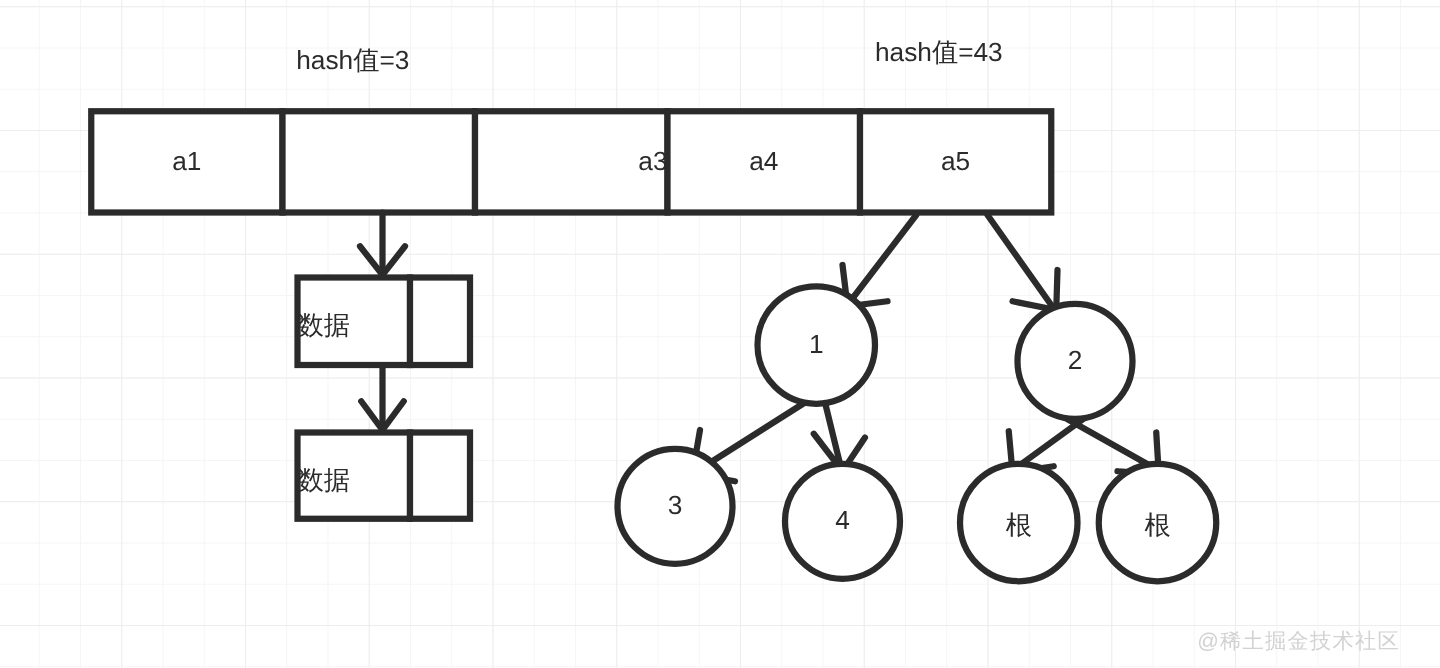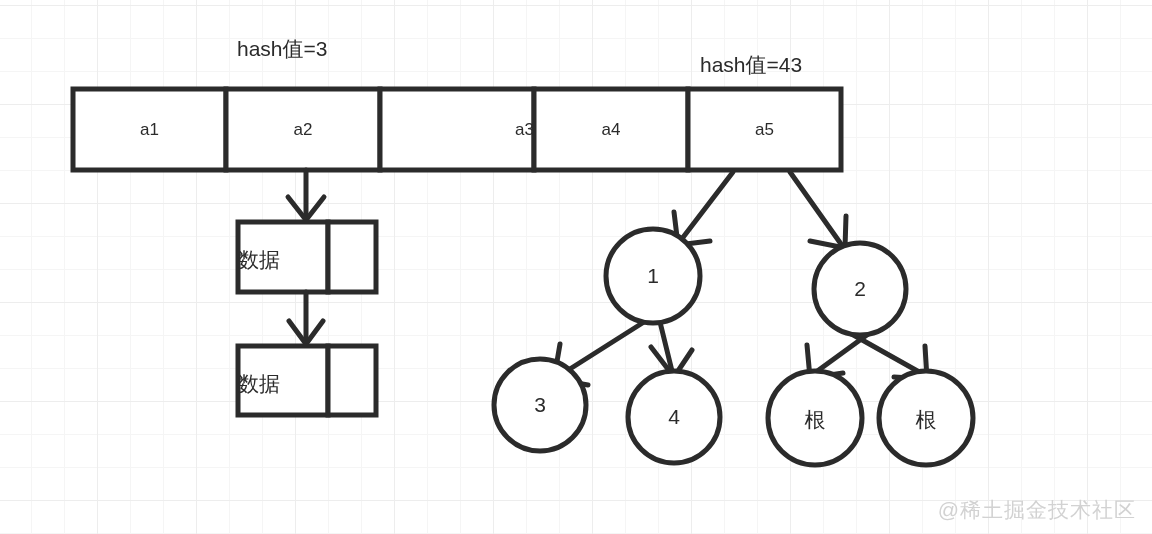--- a/index.html
+++ b/index.html
@@ -46,26 +46,26 @@
     position: absolute;
     color: #2b2b2b;
     font-size: 21px;
     line-height: 1;
     white-space: nowrap;
   }
 
   
   .hash-label { font-size: 21px; }
   #hash-label-left  { left: 237px; top: 38px; }
-  #hash-label-right { left: 700px; top: 54px; }
+  #hash-label-right { left: 700px; top: 32px; }
 
   
   .cell-text {
     position: absolute;
-    font-size: 17px;
+    font-size: 21px;
     color: #2b2b2b;
     text-align: center;
     line-height: 81px;
     height: 81px;
     top: 89px;
   }
 
   
   .node-text {
     position: absolute;
@@ -84,23 +84,23 @@
     font-size: 21px;
     color: #2b2b2b;
     text-align: center;
     width: 60px;
     transform: translate(-30px, -12px);
   }
 
   
   #watermark {
     position: absolute;
-    right: 16px;
+    right: 32px;
     bottom: 10px;
-    font-size: 21px;
+    font-size: 17px;
     color: #d2d2d2;
     letter-spacing: 1px;
     user-select: none;
   }
 </style>
 </head>
 <body>
 
 <div id="canvas">
 
@@ -167,21 +167,20 @@
     <circle cx="674" cy="417" r="46" fill="#ffffff" stroke="#2b2b2b" stroke-width="5"></circle>
     <circle cx="815" cy="418" r="47" fill="#ffffff" stroke="#2b2b2b" stroke-width="5"></circle>
     <circle cx="926" cy="418" r="47" fill="#ffffff" stroke="#2b2b2b" stroke-width="5"></circle>
   </svg>
 
   <div class="lbl hash-label" id="hash-label-left">hash值=3</div>
 
   <div class="lbl hash-label" id="hash-label-right">hash值=43</div>
 
   <div class="cell-text" style="left:73px;  width:153px;">a1</div>
-  <div class="cell-text" style="left:226px; width:154px;">a2</div>
   <div class="cell-text" style="left:380px; width:154px;text-align:right;">a3</div>
   <div class="cell-text" style="left:534px; width:154px;text-align:center;">a4</div>
   <div class="cell-text" style="left:688px; width:153px;">a5</div>
 
   <div class="node-text" id="list-node-0-text">数据</div>
   <div class="node-text" id="list-node-1-text">数据</div>
 
   <div class="circle-text" style="left:653px; top:276px;">1</div>
   <div class="circle-text" style="left:860px; top:289px;">2</div>
   <div class="circle-text" style="left:540px; top:405px;">3</div>

